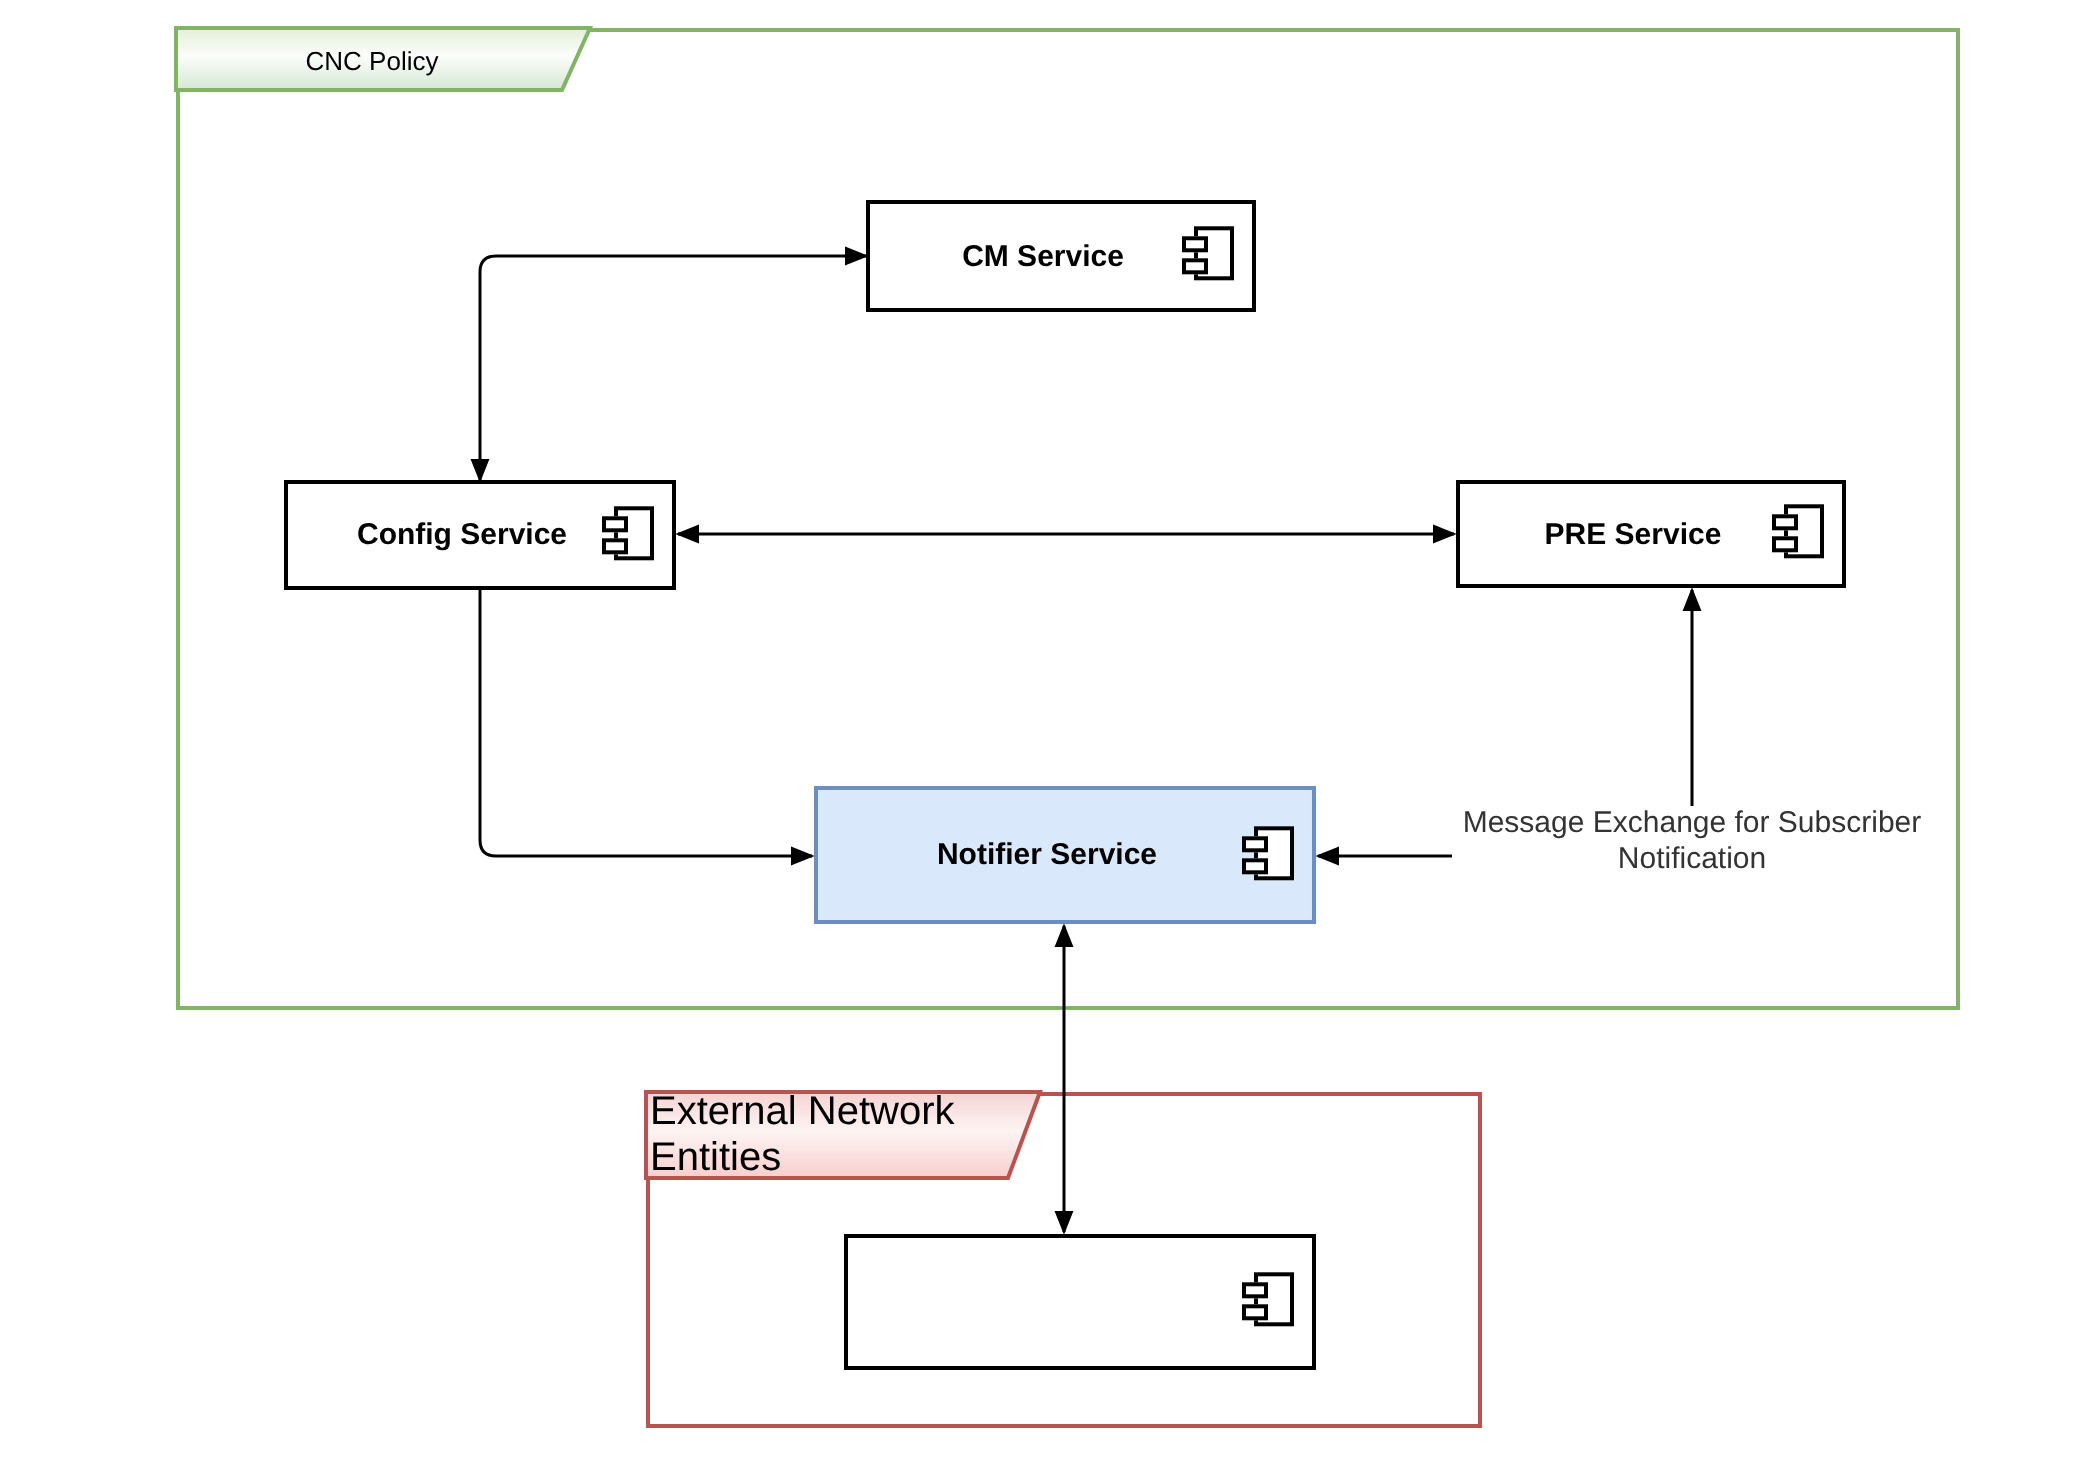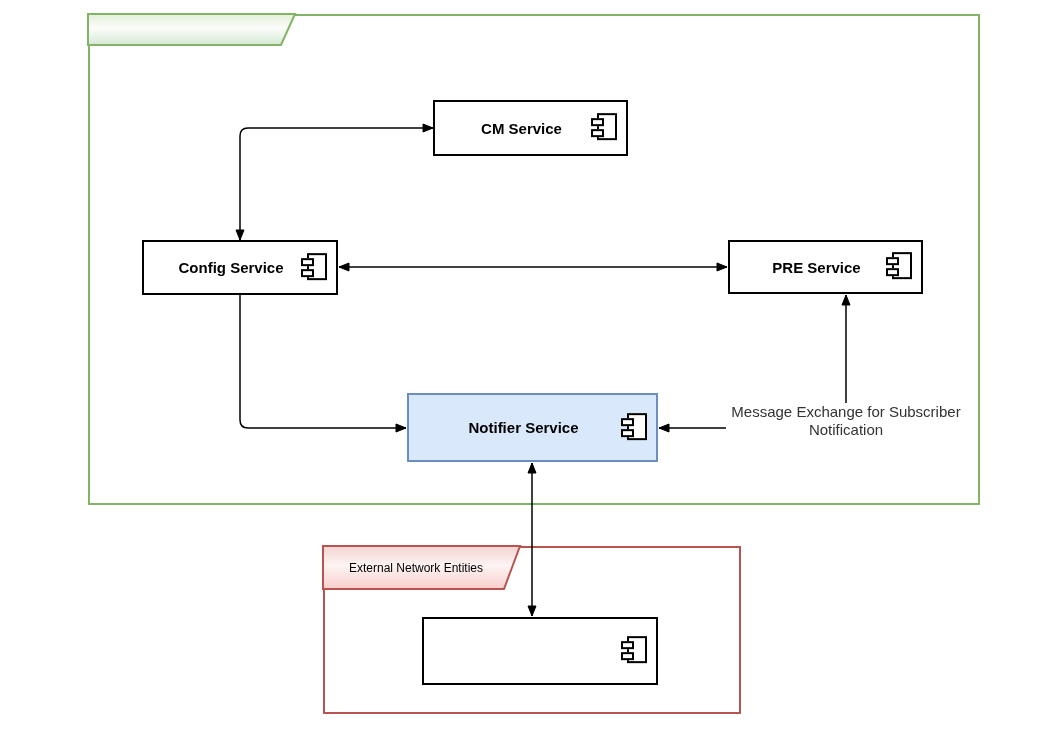--- a/index.html
+++ b/index.html
@@ -6,21 +6,21 @@
   html,body { width:1039px; height:739px; background:#ffffff; font-family:"Liberation Sans", sans-serif; }
   .canvas { position:relative; width:1039px; height:739px; background:#ffffff; overflow:hidden; }
 
   
   .group-frame { position:absolute; background:#ffffff; }
   .frame-green { left:88px; top:14px; width:892px; height:491px; border:2px solid #82b366; }
   .frame-red   { left:323px; top:546px; width:418px; height:168px; border:2px solid #b85450; }
   .tab-svg { position:absolute; }
   .tab-label { position:absolute; display:flex; align-items:center; justify-content:center; color:#000; }
   .tab-label-green { left:88px; top:15px; width:196px; height:30px; font-size:13px; }
-  .tab-label-red   { left:325px; top:548px; width:182px; height:40px; font-size:12px; }
+  .tab-label-red   { left:325px; top:548px; width:182px; height:40px; font-size:20px; }
 
   
   .edges { position:absolute; left:0; top:0; width:1039px; height:739px; }
   .edge { stroke:#000; stroke-width:1.5; fill:none; }
   .edge-label { position:absolute; background:#ffffff; color:#333; font-size:15px; line-height:18px; text-align:center; }
   .lbl-periodic { left:132px; top:368px; width:220px; }
   .lbl-message  { left:726px; top:359px; width:240px;margin-top:44px; }
 
   
   .comp-box { position:absolute; background:#ffffff; border:2px solid #000; display:flex; align-items:center; justify-content:center; }
@@ -44,20 +44,21 @@
   <svg class="tab-svg" style="left:87px; top:13px;" width="212" height="35">
     <defs>
       <linearGradient id="gradGreen" x1="0" y1="0" x2="0" y2="1">
         <stop offset="0%" stop-color="#e2efd8"></stop>
         <stop offset="45%" stop-color="#fcfdfb"></stop>
         <stop offset="100%" stop-color="#d5e8d4"></stop>
       </linearGradient>
     </defs>
     <polygon points="1,1 208,1 194,32 1,32" fill="url(#gradGreen)" stroke="#82b366" stroke-width="2"></polygon>
   </svg>
+  <div class="tab-label tab-label-green">CNC Policy</div>
 
   <div class="group-frame frame-red"></div>
   <svg class="tab-svg" style="left:322px; top:545px;" width="202" height="47">
     <defs>
       <linearGradient id="gradRed" x1="0" y1="0" x2="0" y2="1">
         <stop offset="0%" stop-color="#f3d3d1"></stop>
         <stop offset="45%" stop-color="#fdf4f3"></stop>
         <stop offset="100%" stop-color="#f8cecc"></stop>
       </linearGradient>
     </defs>

